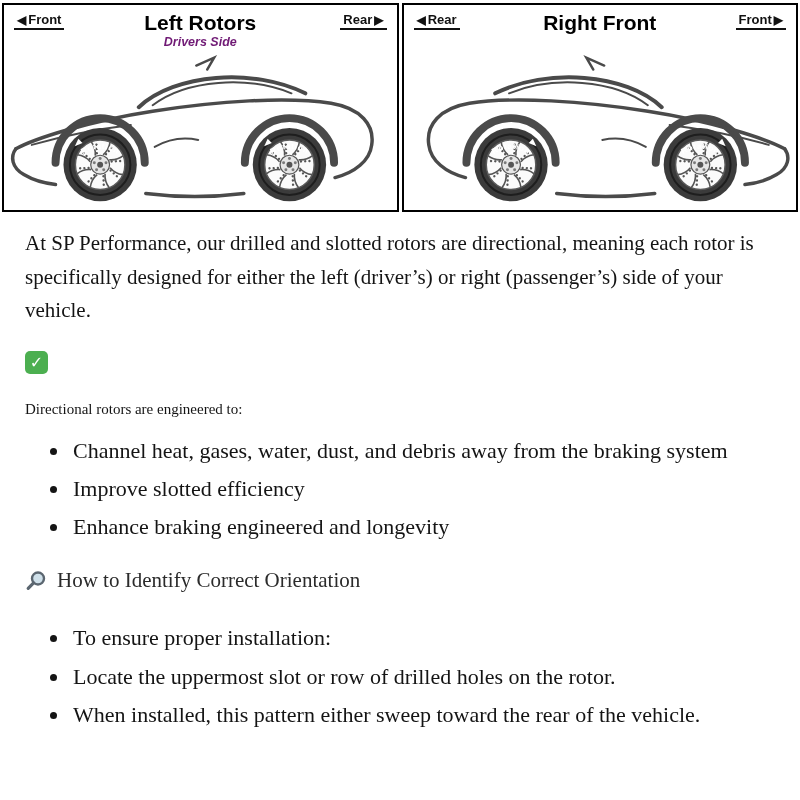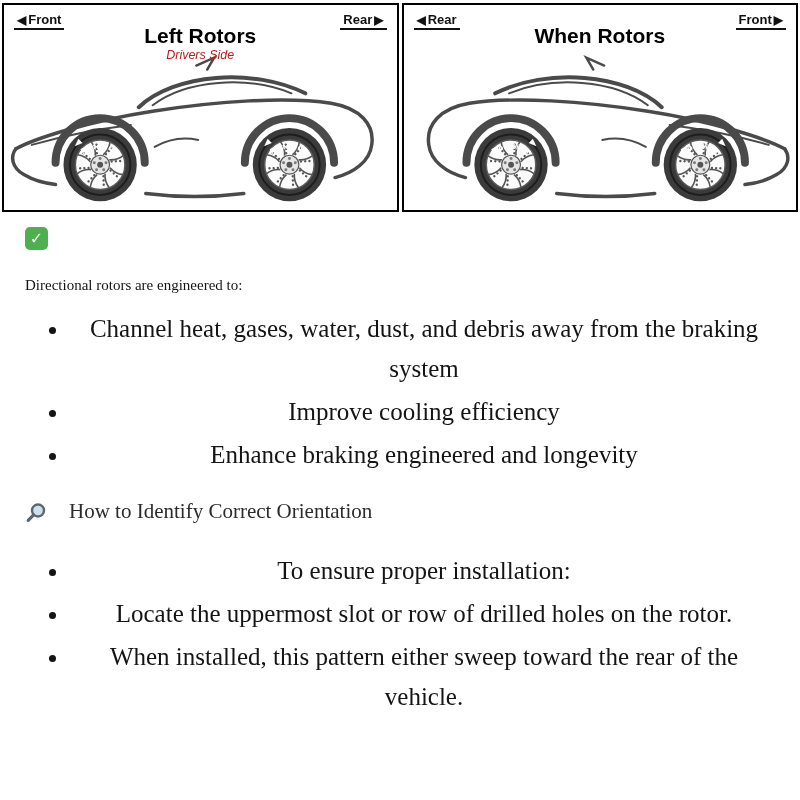--- a/index.html
+++ b/index.html
@@ -20,23 +20,23 @@
   .box-header { position:relative; height:46px; font-family:"Liberation Sans", sans-serif; }
   .dir {
     position:absolute; top:7px; font-weight:bold; font-size:13px;
     border-bottom:2.5px solid #111; padding:0 3px 1px; color:#111;
     display:inline-flex; align-items:center; gap:2px;
   }
   .dir.left  { left:10px; }
   .dir.right { right:10px; }
   .dir .tri { font-size:12px; line-height:1; }
 
-  .box-title { text-align:center; padding-top:19px; }
+  .box-title { text-align:center; padding-top:6px; }
   .box-title .main { font-weight:bold; font-size:21px; line-height:1.15; color:#000; }
-  .box-title .sub  { font-weight:normal; font-style:italic; font-size:12.5px; color:#b91c1c; }
+  .box-title .sub  { font-weight:bold; font-style:italic; font-size:12.5px; color:#701a75; }
 
   .car-svg { display:block; width:100%; height:158px; }
   text.rot {
     font-family:"Liberation Sans", sans-serif; font-size:8px; font-weight:bold;
     fill:#fff; letter-spacing:.6px;
   }
 
   
   .content { padding:15px 25px 0; }
   .intro { font-size:21px; line-height:1.6; margin-bottom:23px; }
@@ -49,26 +49,26 @@
     width:23px; height:23px; background:#4caf50; border-radius:5px;
     color:#fff; display:flex; align-items:center; justify-content:center;
     font-size:16px; font-weight:bold; font-family:"DejaVu Sans", sans-serif;
     flex:0 0 auto;
   }
 
   .lead { font-size:15px; margin-bottom:15px; }
 
   ul.bullets {
     margin:0 0 24px 0; padding-left:45px;
-    font-size:25px; line-height:1.6; list-style:disc;text-align:center;
+    font-size:22px; line-height:1.6; list-style:disc;
   }
   ul.bullets li { margin-bottom:3px; padding-left:3px; }
 
   .h-search {
-    display:flex; align-items:flex-end; gap:22px;
+    display:flex; align-items:center; gap:10px;
     font-size:21px; font-weight:400; color:#2b2b2b; margin-bottom:27px;
   }
   .mag-icon { flex:0 0 auto; display:block; }
 </style>
 </head>
 <body>
 
 <div class="diagram-row">
 
   <div class="diagram-box">
@@ -150,21 +150,21 @@
     </svg>
   </div>
 
   <div class="diagram-box">
     <div class="box-header">
       <span class="dir left">
         <span class="tri">◀</span>
         <span>Rear</span>
       </span>
       <div class="box-title">
-        <div class="main">When Rotors</div>
+        <div class="main">Right Front</div>
       </div>
       <span class="dir right">
         <span>Front</span>
         <span class="tri">▶</span>
       </span>
     </div>
 
     <svg class="car-svg" viewBox="0 0 396 158" preserveAspectRatio="xMidYMid meet">
       <defs>
         <g id="wheelR" transform="scale(-1,1)">
@@ -190,30 +190,31 @@
       </text>
       <text class="rot" text-anchor="middle" transform="translate(299,114)">
         <textPath href="#arcL" startOffset="50%">Rotation</textPath>
       </text>
     </svg>
   </div>
 </div>
 
 <div class="content">
 
+  <p class="intro">At SP Performance, our drilled and slotted rotors are directional, meaning each rotor is specifically designed for either the left (driver’s) or right (passenger’s) side of your vehicle.</p>
 
   <div class="h-check">
     <span class="check-box">✓</span>
   </div>
 
   <p class="lead">Directional rotors are engineered to:</p>
 
   <ul class="bullets">
     <li>Channel heat, gases, water, dust, and debris away from the braking system</li>
-    <li>Improve cooling efficiency</li>
+    <li>Improve slotted efficiency</li>
     <li>Enhance braking engineered and longevity</li>
   </ul>
 
   <div class="h-search">
     <svg class="mag-icon" width="22" height="22" viewBox="0 0 22 22">
       <circle cx="13" cy="8.5" r="6" fill="#cfe0ea" stroke="#5b6670" stroke-width="2.4"></circle>
       <line x1="8.6" y1="12.9" x2="3.2" y2="18.3" stroke="#5b6670" stroke-width="3.2" stroke-linecap="round"></line>
     </svg>
     <span>How to Identify Correct Orientation</span>
   </div>

